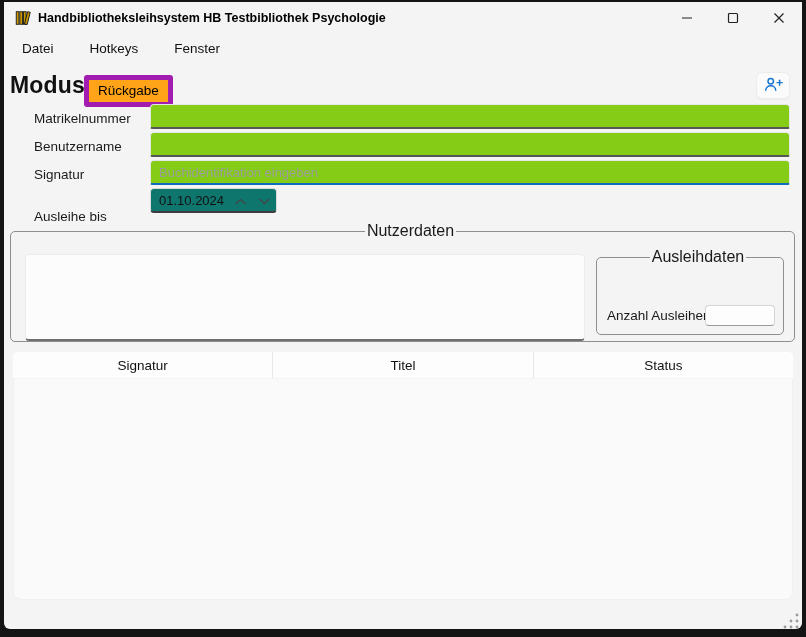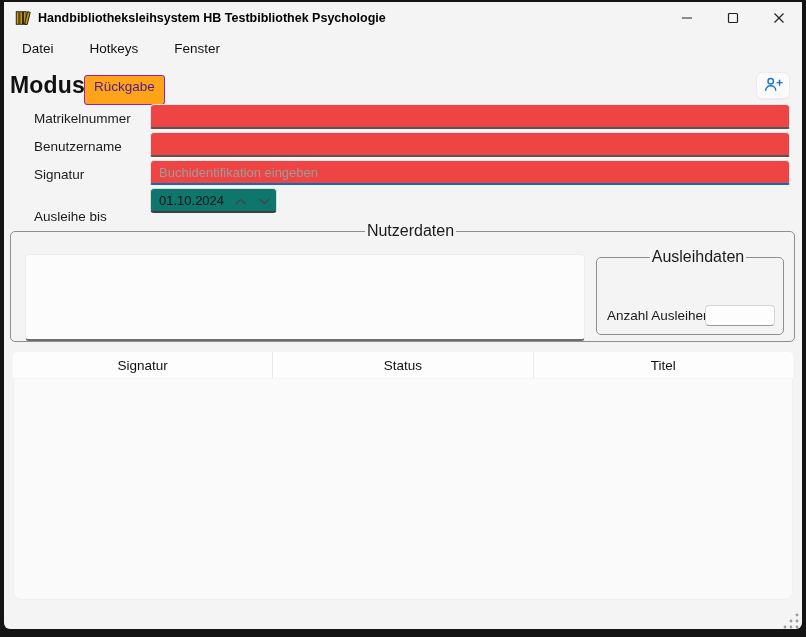--- a/index.html
+++ b/index.html
@@ -19,35 +19,35 @@
   .title-text{ position:absolute; left:34px; top:9px; font-size:12.5px; color:#000000; white-space:nowrap;font-weight:bold; }
   .win-btn{ position:absolute; top:0; width:46px; height:32px; display:flex; align-items:center; justify-content:center; background:transparent; border:none; cursor:default; }
   .win-btn.min{ right:92px; } .win-btn.max{ right:46px; } .win-btn.close{ right:0; }
   
   .menubar{ position:absolute; top:32px; left:8px; height:28px; display:flex; align-items:center; }
   .menu-item{ font-size:13.5px; color:#111; padding:4px 10px; margin-right:16px; border-radius:4px; }
   
   .heading-row{ position:absolute; top:68px; left:6px; right:8px; height:34px; }
   .modus{ position:absolute; left:0; top:2px; font-size:23px; font-weight:bold; color:#111; letter-spacing:.2px; }
   .mode-badge{
-    position:absolute; left:74px; top:5px; padding:3px 9px 10px;
-    background:#FFA318; border:1px solid #a21caf; border-radius:3px;
-    font-size:13.5px; color:#4c1d95;
+    position:absolute; left:74px; top:5px; padding:3px 9px 4px;
+    background:#FFA318; border:5px solid #a21caf; border-radius:3px;
+    font-size:13.5px; color:#000000;
   }
   .adduser-btn{
     position:absolute; right:4px; top:2px; width:34px; height:27px;
     background:#fbfbfb; border:1px solid #ececec; border-radius:6px;
     display:flex; align-items:center; justify-content:center;
     box-shadow:0 1px 1px rgba(0,0,0,.04);
   }
   
   .form-label{ position:absolute; left:6px; font-size:13.5px; color:#1a1a1a;margin-left:24px; }
   .txt{
     position:absolute; left:146px; width:640px; height:25px;
-    background:#ef4444; border:1px solid #e6e6e6; border-bottom:2px solid #565656;
+    background:#84cc16; border:1px solid #e6e6e6; border-bottom:2px solid #565656;
     border-radius:4px 4px 2px 2px; font-size:13px; padding:0 8px;
     font-family:"Liberation Sans","DejaVu Sans",sans-serif; color:#111;
   }
   .txt.focused{ border-bottom:2px solid #0F6CBD; }
   .txt::placeholder{ color:#9b9b9b; }
   .datebox{
     position:absolute; left:146px; top:186px; width:127px; height:25px;
     background:#0f766e; border:1px solid #dadada; border-bottom:2px solid #3c3c3c;
     border-radius:4px; display:flex; align-items:center;
   }
@@ -176,22 +176,22 @@
     <textarea class="user-textarea" style=""></textarea>
     <fieldset class="fs-ausleih">
       <legend>Ausleihdaten</legend>
       <span class="anzahl-label">Anzahl Ausleihen</span>
       <input class="anzahl-input" value="" style="">
     </fieldset>
   </fieldset>
 
   <div class="table-header">
     <div class="th-cell">Signatur</div>
+    <div class="th-cell">Titel</div>
     <div class="th-cell">Status</div>
-    <div class="th-cell">Titel</div>
   </div>
   <div class="table-body"></div>
 
   <span class="resize-grip">
     <svg width="20" height="18" viewBox="0 0 20 18">
       <circle cx="16" cy="4" r="1.4" fill="#9a9a9a"></circle>
       <circle cx="16" cy="10" r="1.4" fill="#9a9a9a"></circle>
       <circle cx="10" cy="10" r="1.4" fill="#9a9a9a"></circle>
       <circle cx="16" cy="16" r="1.4" fill="#9a9a9a"></circle>
       <circle cx="10" cy="16" r="1.4" fill="#9a9a9a"></circle>

